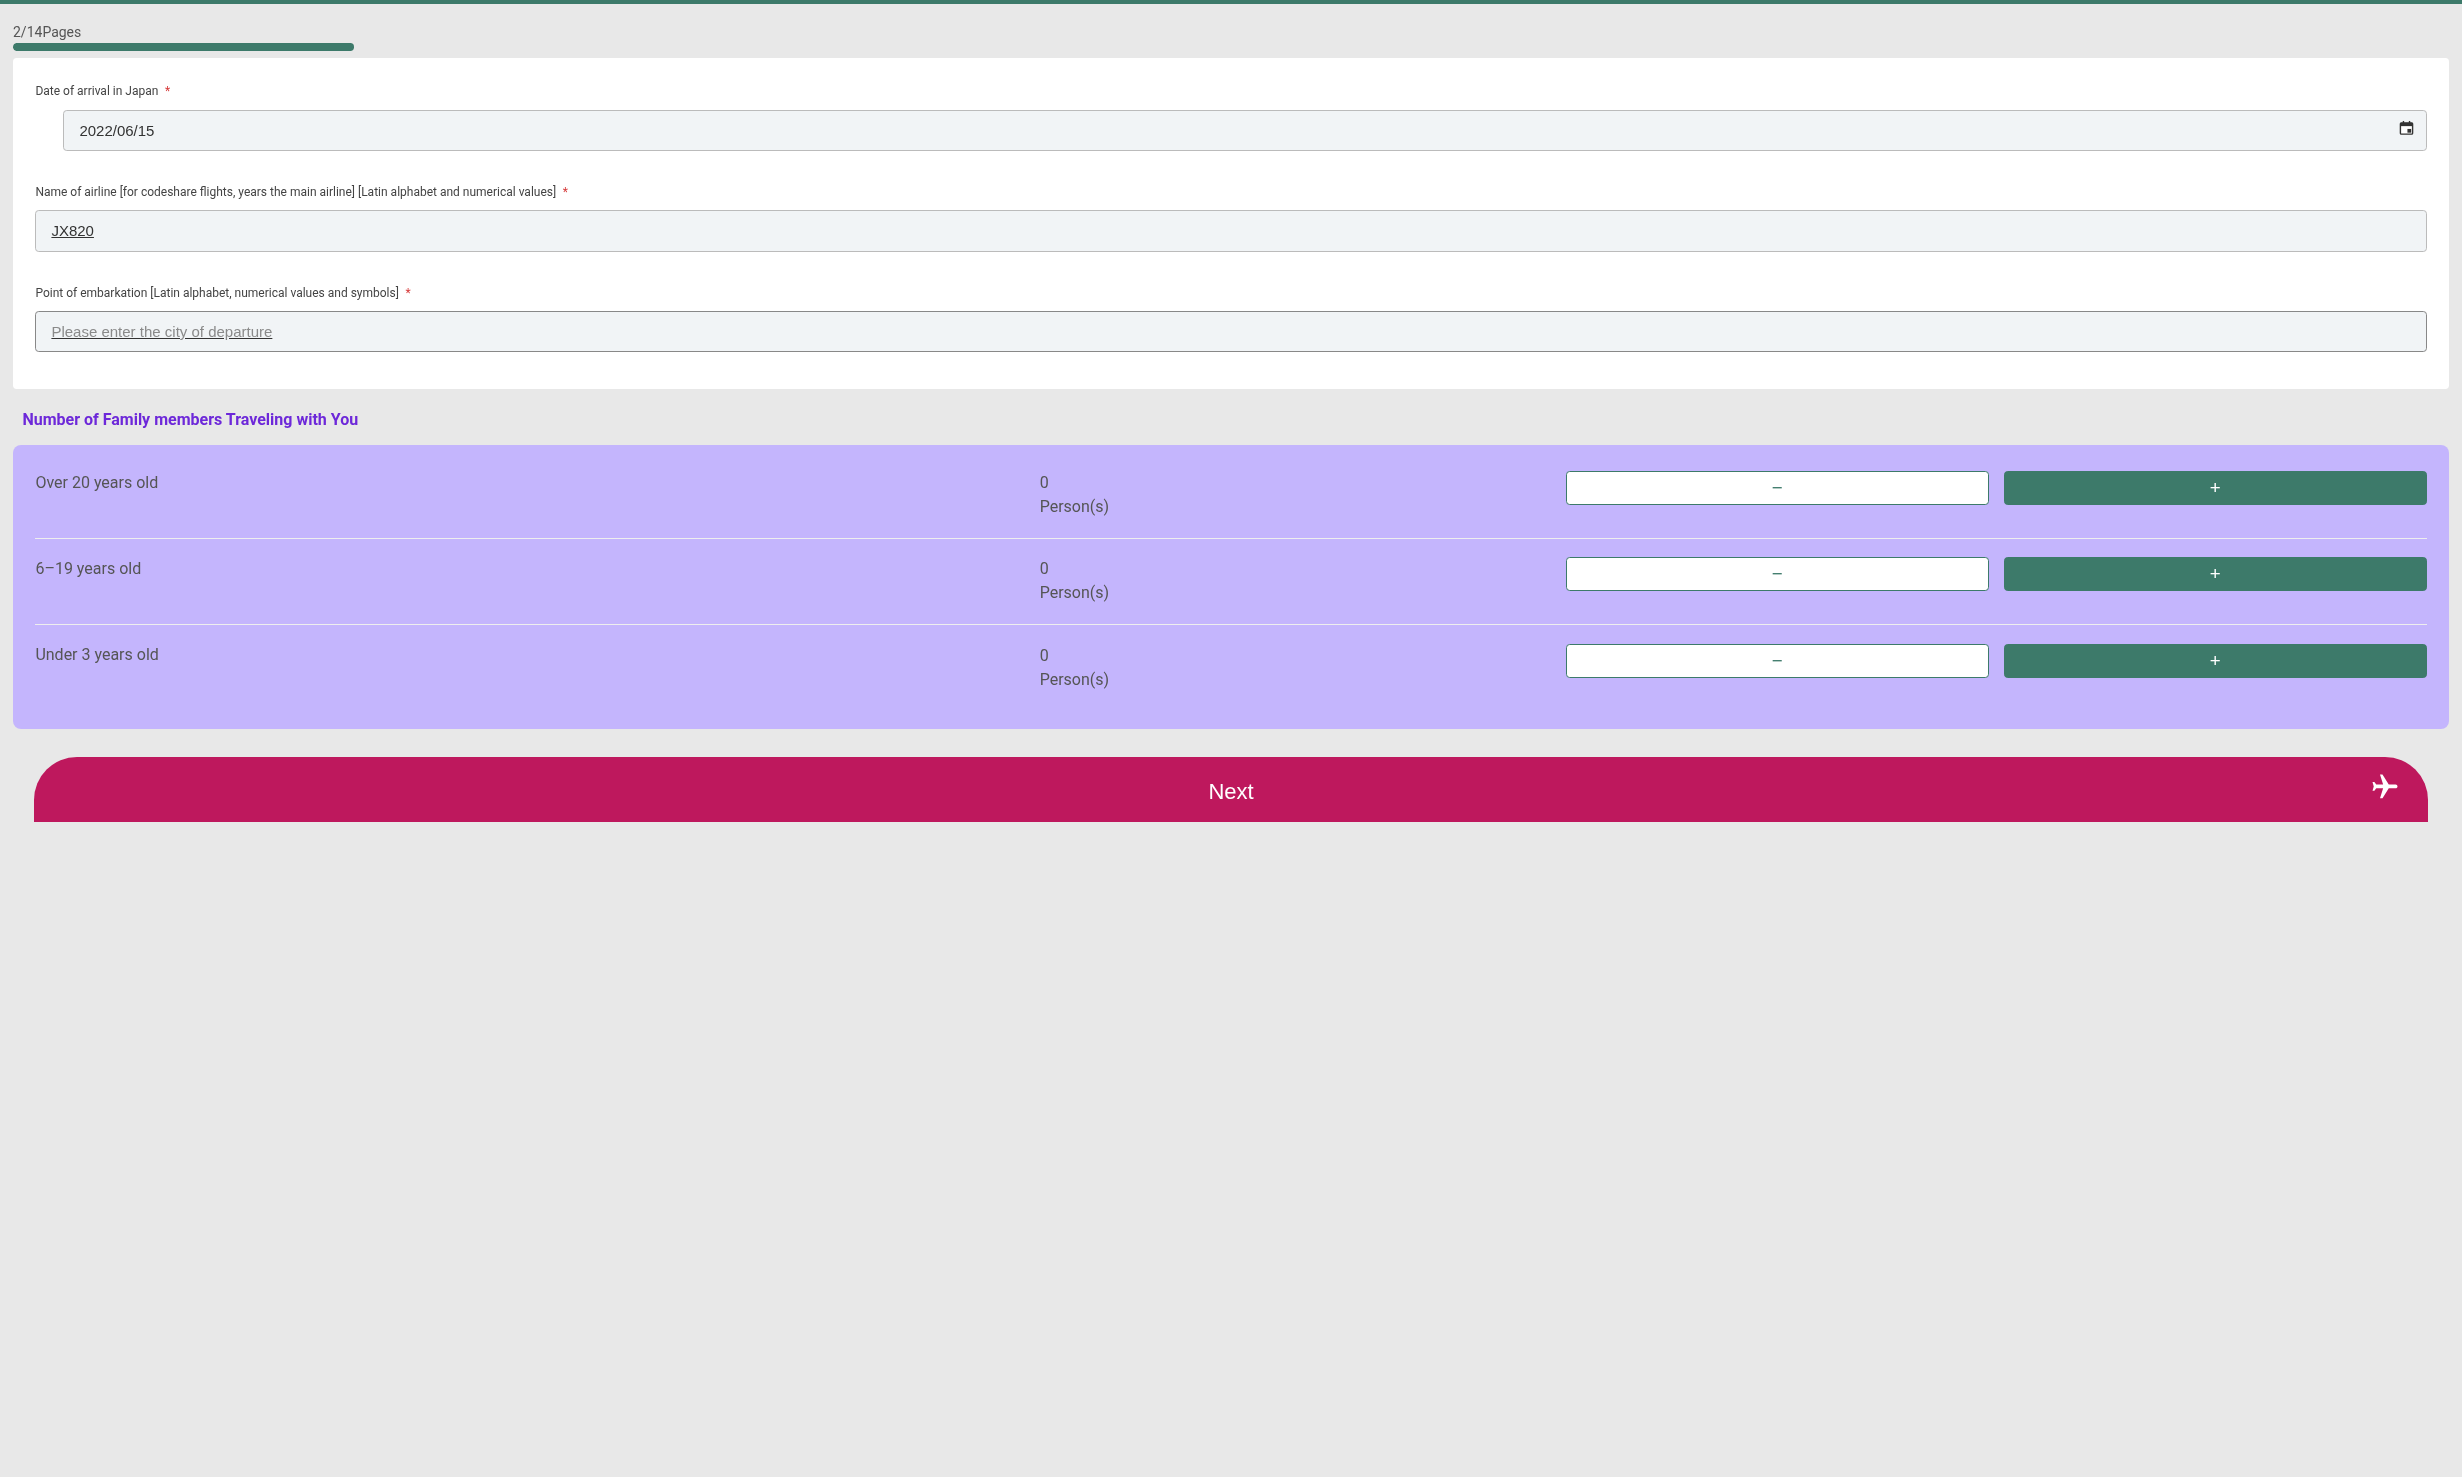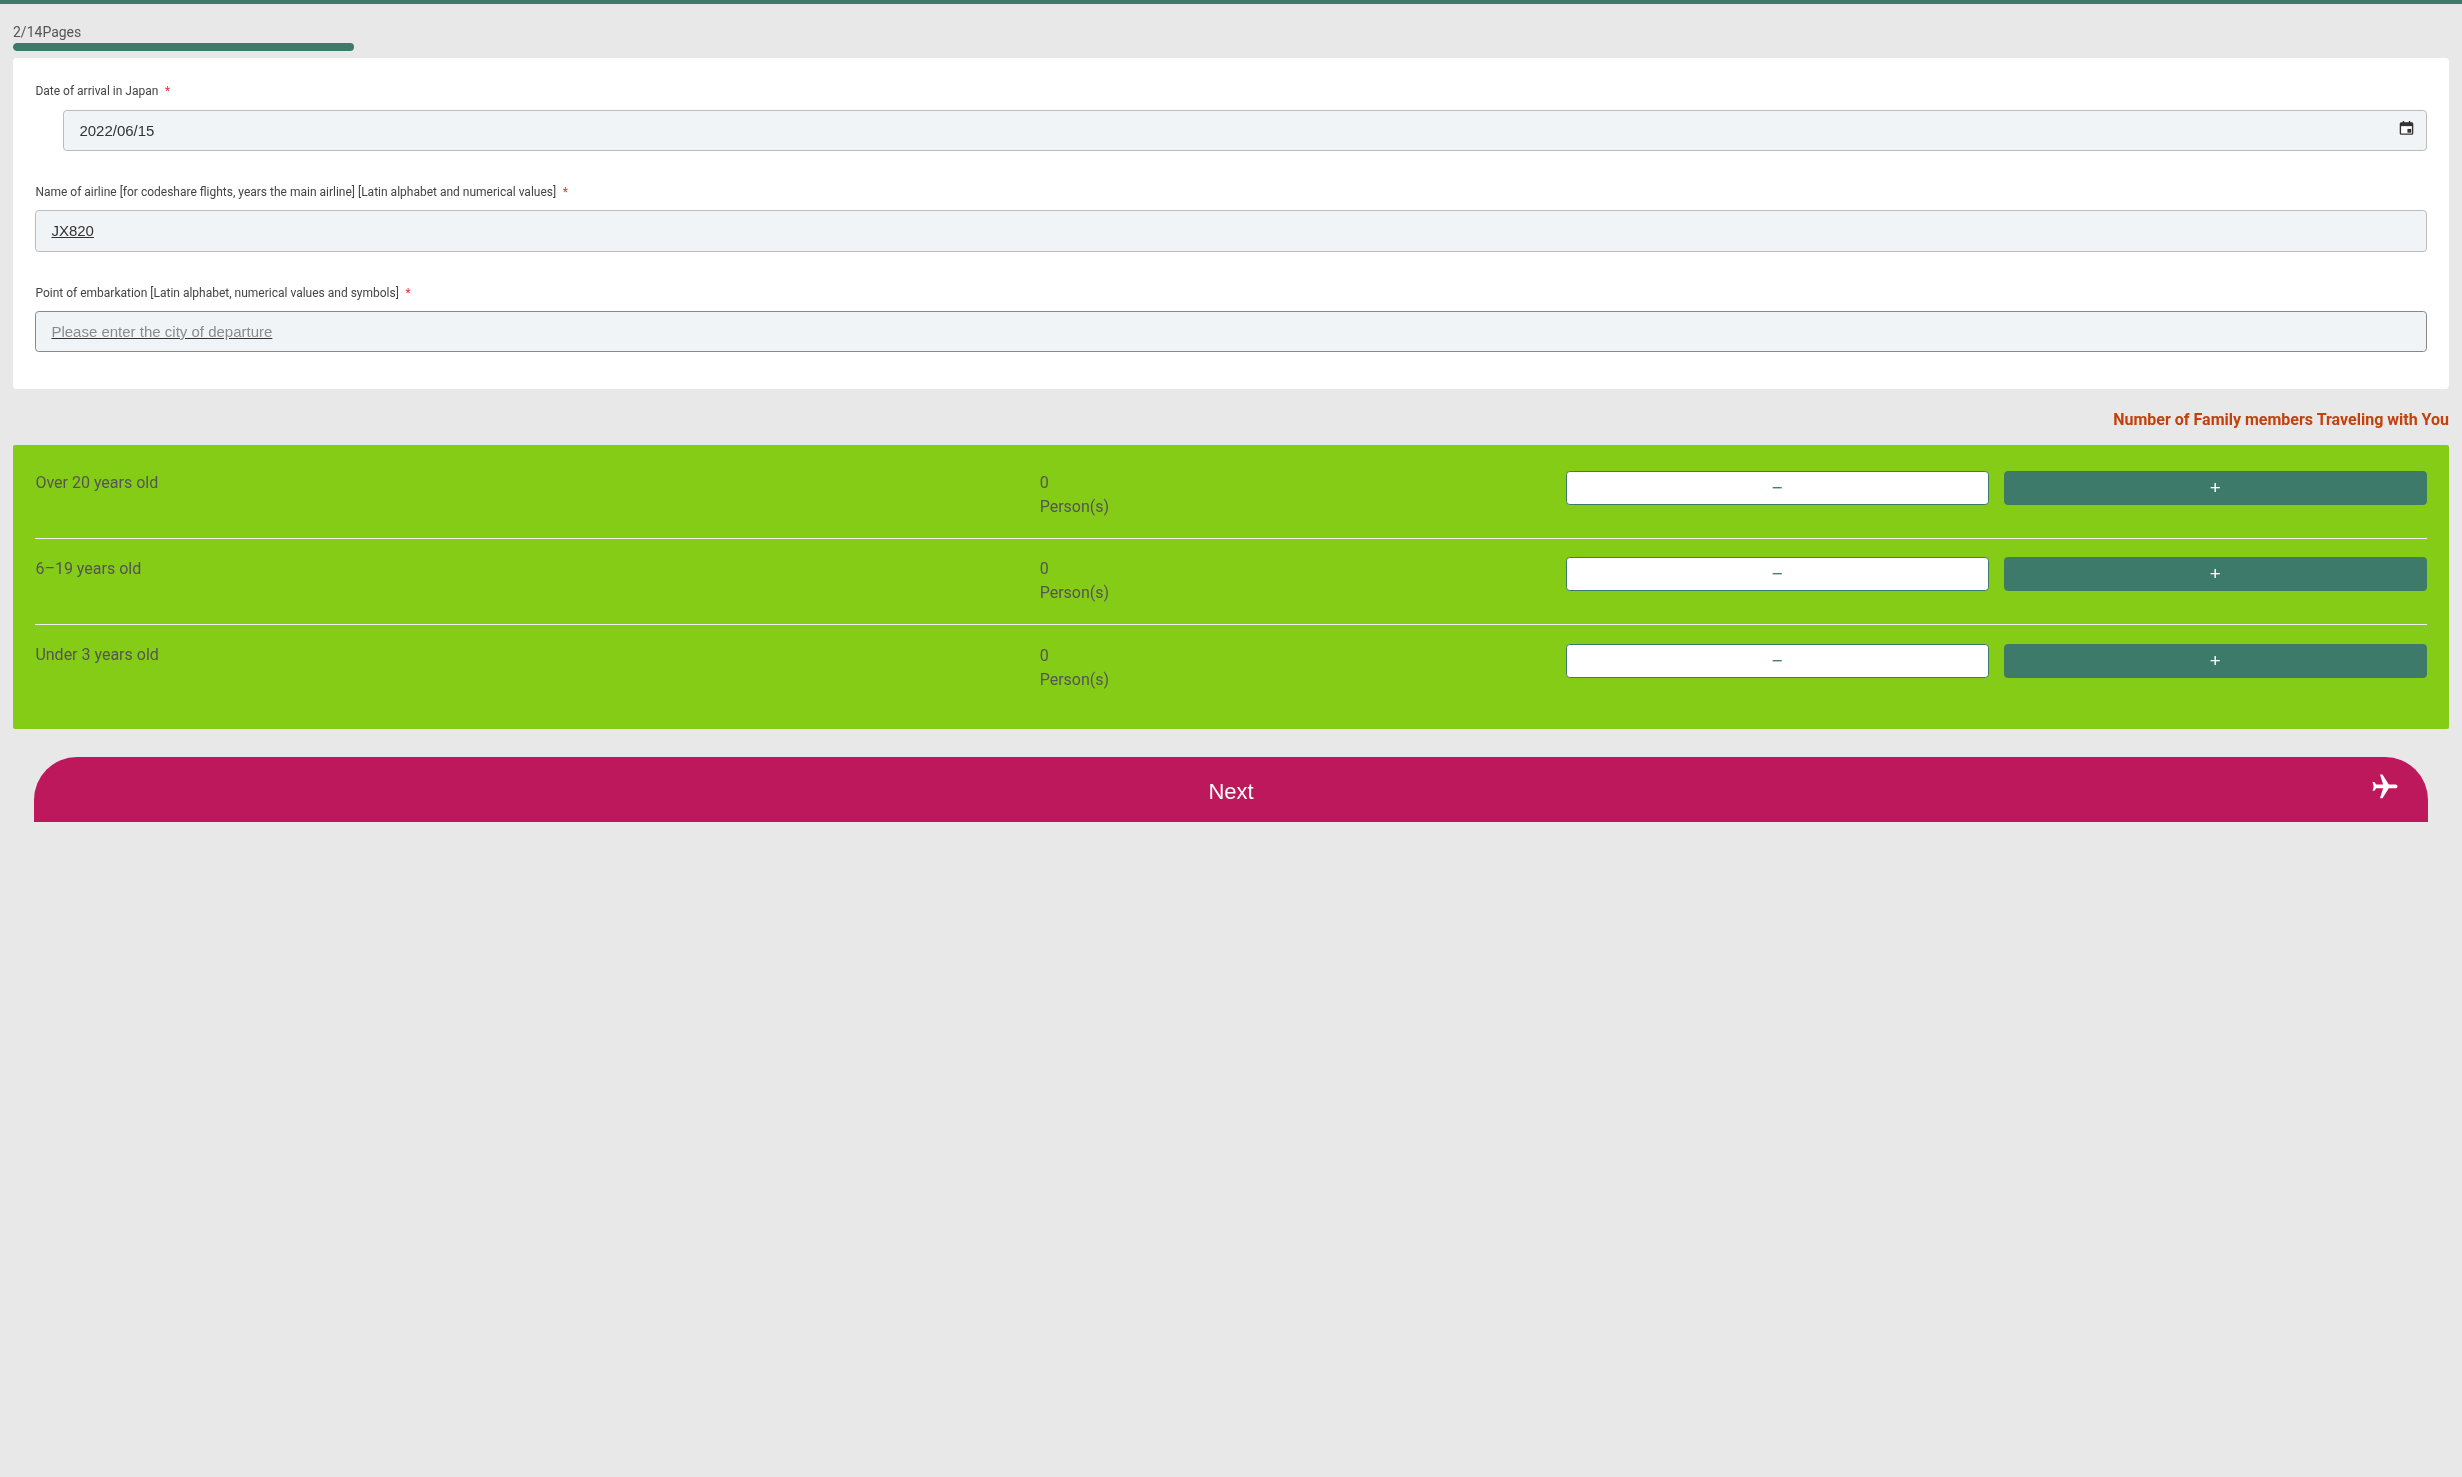--- a/index.html
+++ b/index.html
@@ -112,29 +112,28 @@
       right: 13px;
       top: 50%;
       transform: translateY(-50%);
       pointer-events: none;
     }
     
     .section-title {
       margin: 20.6px 13px 11.2px 22.4px;
       font-size: 16px;
       font-weight: bold;
-      color: #c2410c;
-      text-align: right;
+      color: #6d28d9;
     }
     
     .family-card {
-      background: #84cc16;
+      background: #c4b5fd;
       margin: 16px 13px;
       padding: 7.5px 22.4px 18.7px 22.4px;
-      border-radius: 2px;
+      border-radius: 8px;
     }
     
     .family-row {
       display: flex;
       align-items: flex-start;
       padding: 18.7px 0;
       border-bottom: 0.9px solid #eee;
     }
     
     .family-row:last-child {

